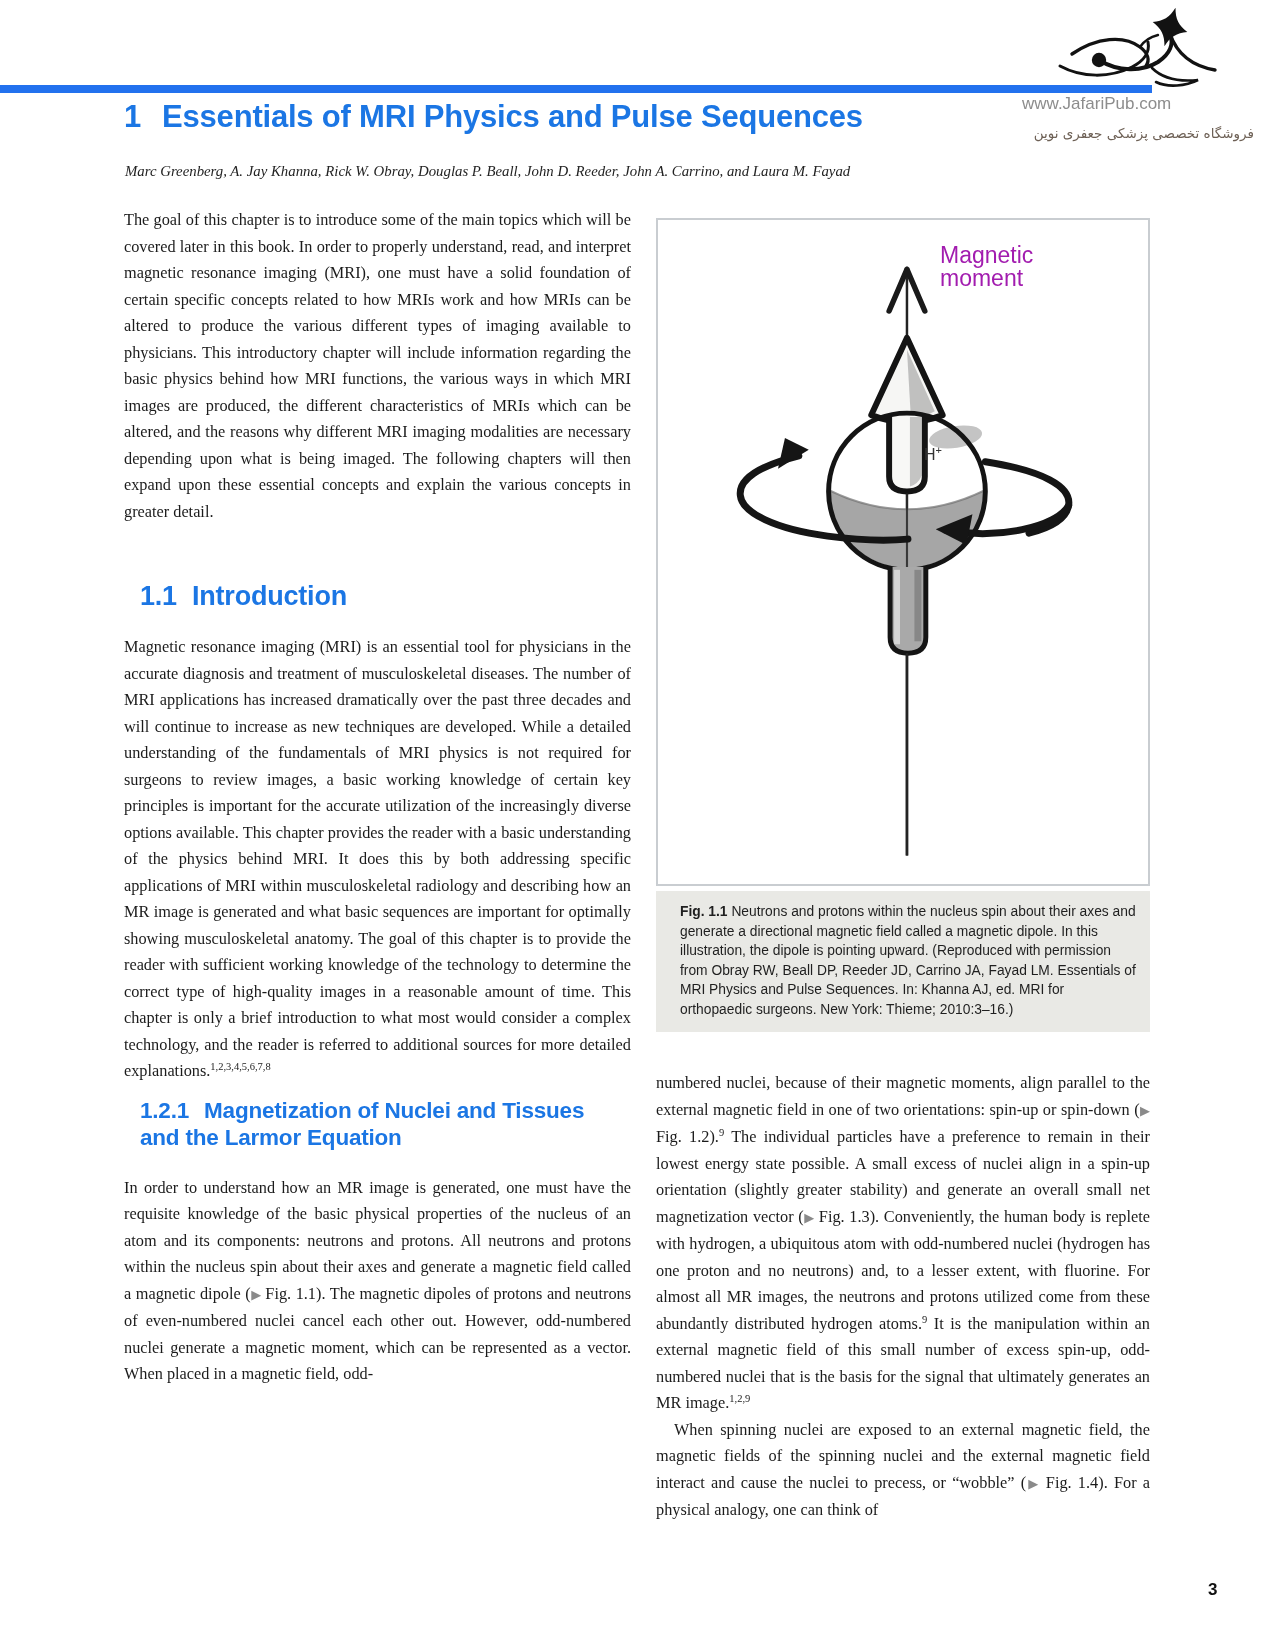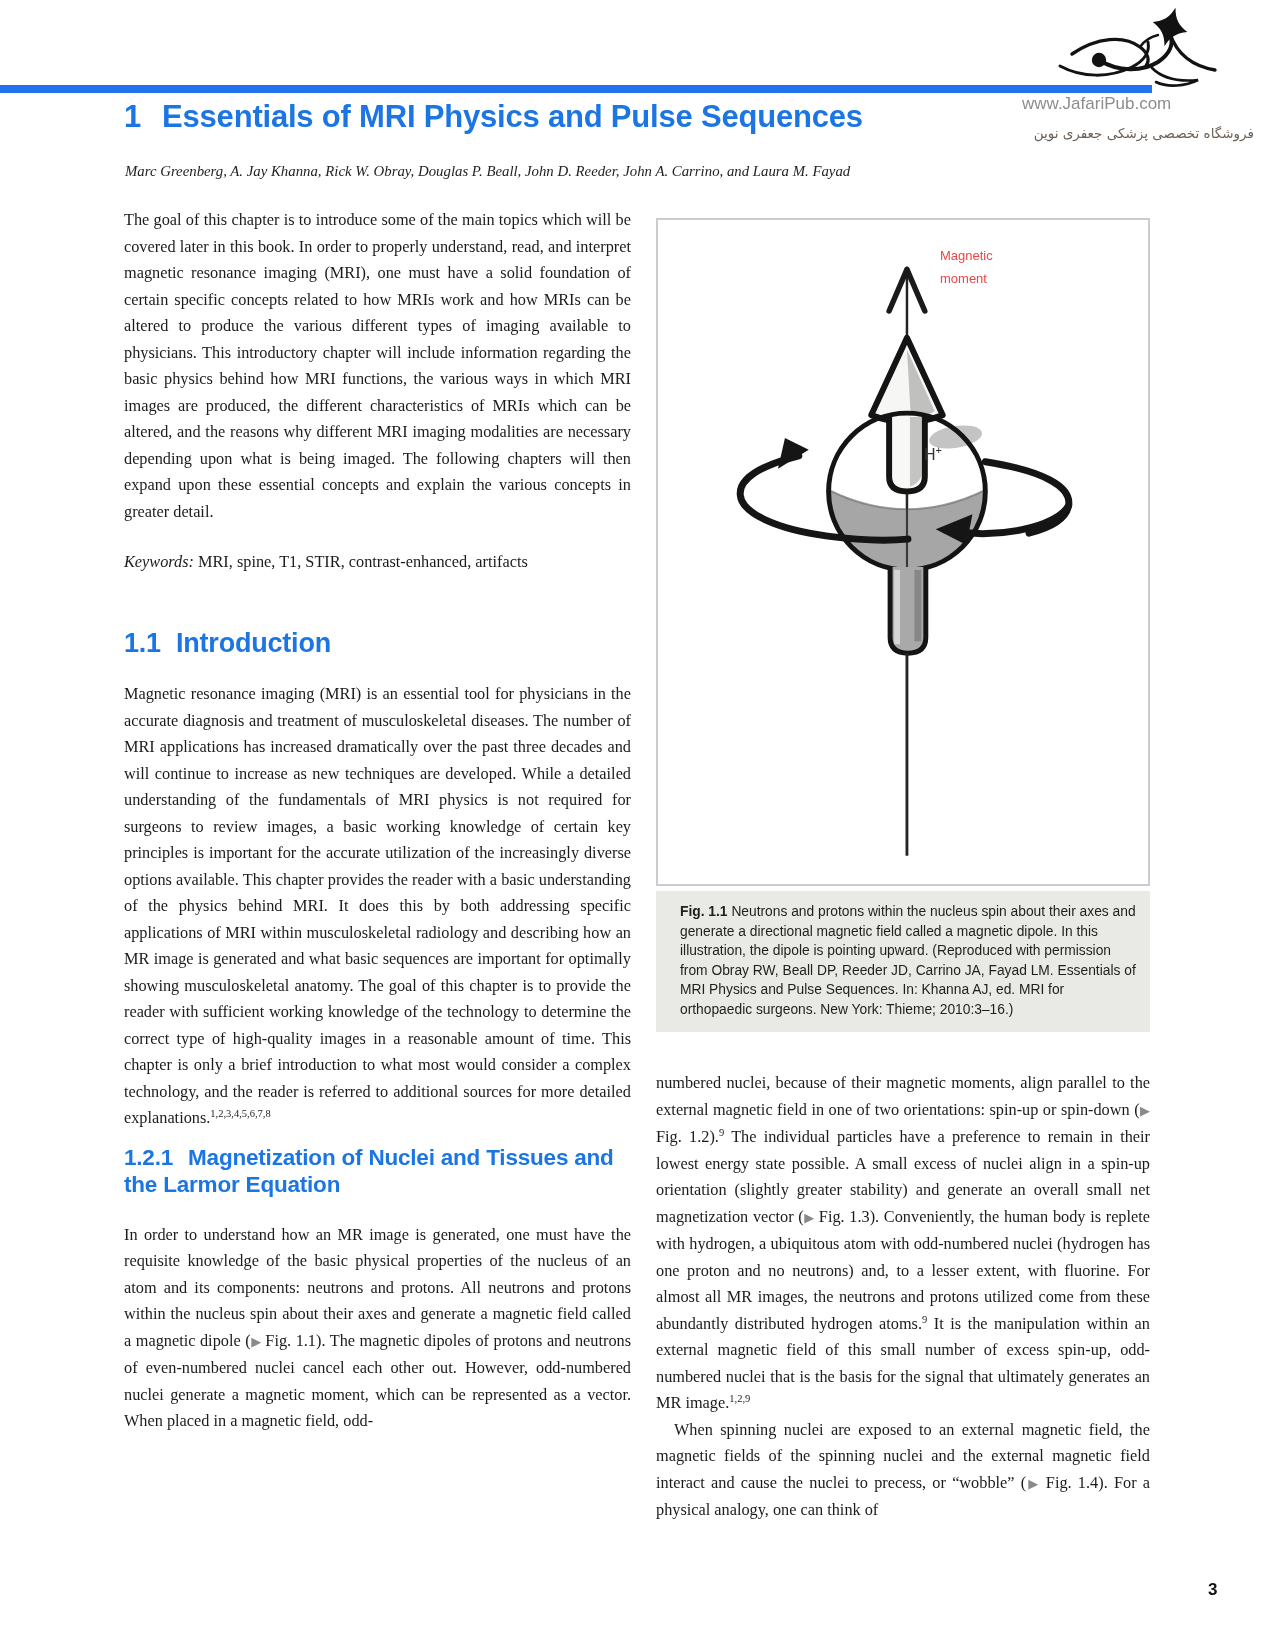--- a/index.html
+++ b/index.html
@@ -19,30 +19,30 @@
   .authors{position:absolute;left:125px;top:163px;font-style:italic;font-size:14.8px;color:#232323;white-space:nowrap;}
 
   .col-left{position:absolute;left:124px;top:207px;width:507px;}
   .col-right{position:absolute;left:656px;top:218px;width:494px;}
 
   .body{font-size:16.3px;line-height:26.5px;text-align:justify;margin:0;color:#1b1b1b;}
   .abs-head{font-weight:bold;font-size:16.6px;margin-bottom:3px;}
   .keywords{margin:27px 0 0 0;font-size:16.3px;}
   .kw-label{font-style:italic;}
 
-  .h-blue{font-family:"Liberation Sans",sans-serif;color:#1b76e4;margin:0;font-weight:bold;}
+  .h-blue{font-family:"Liberation Sans",sans-serif;color:#1b76e4;margin:16px;font-weight:bold;}
   .h2{font-size:27px;line-height:31px;margin-top:56px;margin-bottom:22px;letter-spacing:-0.2px;}
   .h2-second{margin-top:50px;margin-bottom:0;}
   .h3{font-size:22.5px;line-height:27px;margin-top:12px;margin-bottom:24px;letter-spacing:-0.2px;}
   .sec-num{margin-right:15px;}
 
   .figure-box{position:relative;width:100%;height:668px;border:2px solid #c9cdd1;box-sizing:border-box;background:#fff;}
   .fig-art{position:absolute;left:0;top:0;width:100%;height:100%;}
   .fig-label-mm{position:absolute;left:282px;top:24px;font-family:"Liberation Sans",sans-serif;
-        font-size:13px;line-height:23px;color:#ef4444;}
+        font-size:23px;line-height:23px;color:#a21caf;}
   .fig-label-h{position:absolute;left:266px;top:224px;font-family:"Liberation Sans",sans-serif;font-size:16px;color:#333;}
   .fig-label-h sup{font-size:11px;}
 
   .caption{margin-top:5px;background:#e9e9e5;padding:11px 12px 13px 24px;font-family:"Liberation Sans",sans-serif;
         font-size:13.8px;line-height:19.5px;color:#1f1f1f;text-align:left;}
   .rc1{margin-top:38px;}
   .indent{text-indent:18px;}
 
   .run-sup{font-size:10.5px;vertical-align:6px;line-height:0;}
   .run-marker{color:#8a8a8a;font-size:13px;}
@@ -73,21 +73,20 @@
     <div class="logo-url">www.JafariPub.com</div>
     <div class="logo-fa" dir="rtl">فروشگاه تخصصی پزشکی جعفری نوین</div>
   </div>
 
   <h1 class="chapter-title"><span class="ch-num">1</span><span>Essentials of MRI Physics and Pulse Sequences</span></h1>
 
   <div class="authors">Marc Greenberg, A. Jay Khanna, Rick W. Obray, Douglas P. Beall, John D. Reeder, John A. Carrino, and Laura M. Fayad</div>
 
   <div class="col-left">
     <p class="body">The goal of this chapter is to introduce some of the main topics which will be covered later in this book. In order to properly understand, read, and interpret magnetic resonance imaging (MRI), one must have a solid foundation of certain specific concepts related to how MRIs work and how MRIs can be altered to produce the various different types of imaging available to physicians. This introductory chapter will include information regarding the basic physics behind how MRI functions, the various ways in which MRI images are produced, the different characteristics of MRIs which can be altered, and the reasons why different MRI imaging modalities are necessary depending upon what is being imaged. The following chapters will then expand upon these essential concepts and explain the various concepts in greater detail.</p>
-    <p class="keywords"><span class="kw-label">Keywords:</span><span> MRI, spine, T1, STIR, contrast-enhanced, artifacts</span></p>
 
     <h2 class="h-blue h2"><span class="sec-num">1.1</span><span>Introduction</span></h2>
     <p class="body"><span>Magnetic resonance imaging (MRI) is an essential tool for physicians in the accurate diagnosis and treatment of musculoskeletal diseases. The number of MRI applications has increased dramatically over the past three decades and will continue to increase as new techniques are developed. While a detailed understanding of the fundamentals of MRI physics is not required for surgeons to review images, a basic working knowledge of certain key principles is important for the accurate utilization of the increasingly diverse options available. This chapter provides the reader with a basic understanding of the physics behind MRI. It does this by both addressing specific applications of MRI within musculoskeletal radiology and describing how an MR image is generated and what basic sequences are important for optimally showing musculoskeletal anatomy. The goal of this chapter is to provide the reader with sufficient working knowledge of the technology to determine the correct type of high-quality images in a reasonable amount of time. This chapter is only a brief introduction to what most would consider a complex technology, and the reader is referred to additional sources for more detailed explanations.</span><span class="run-sup">1,2,3,4,5,6,7,8</span></p>
 
     <h3 class="h-blue h3"><span class="sec-num">1.2.1</span><span>Magnetization of Nuclei and Tissues and the Larmor Equation</span></h3>
     <p class="body"><span>In order to understand how an MR image is generated, one must have the requisite knowledge of the basic physical properties of the nucleus of an atom and its components: neutrons and protons. All neutrons and protons within the nucleus spin about their axes and generate a magnetic field called a magnetic dipole (</span><span class="run-marker">▶ </span><span>Fig. 1.1). The magnetic dipoles of protons and neutrons of even-numbered nuclei cancel each other out. However, odd-numbered nuclei generate a magnetic moment, which can be represented as a vector. When placed in a magnetic field, odd-</span></p>
   </div>
 
   <div class="col-right">
     <div class="figure-box">

